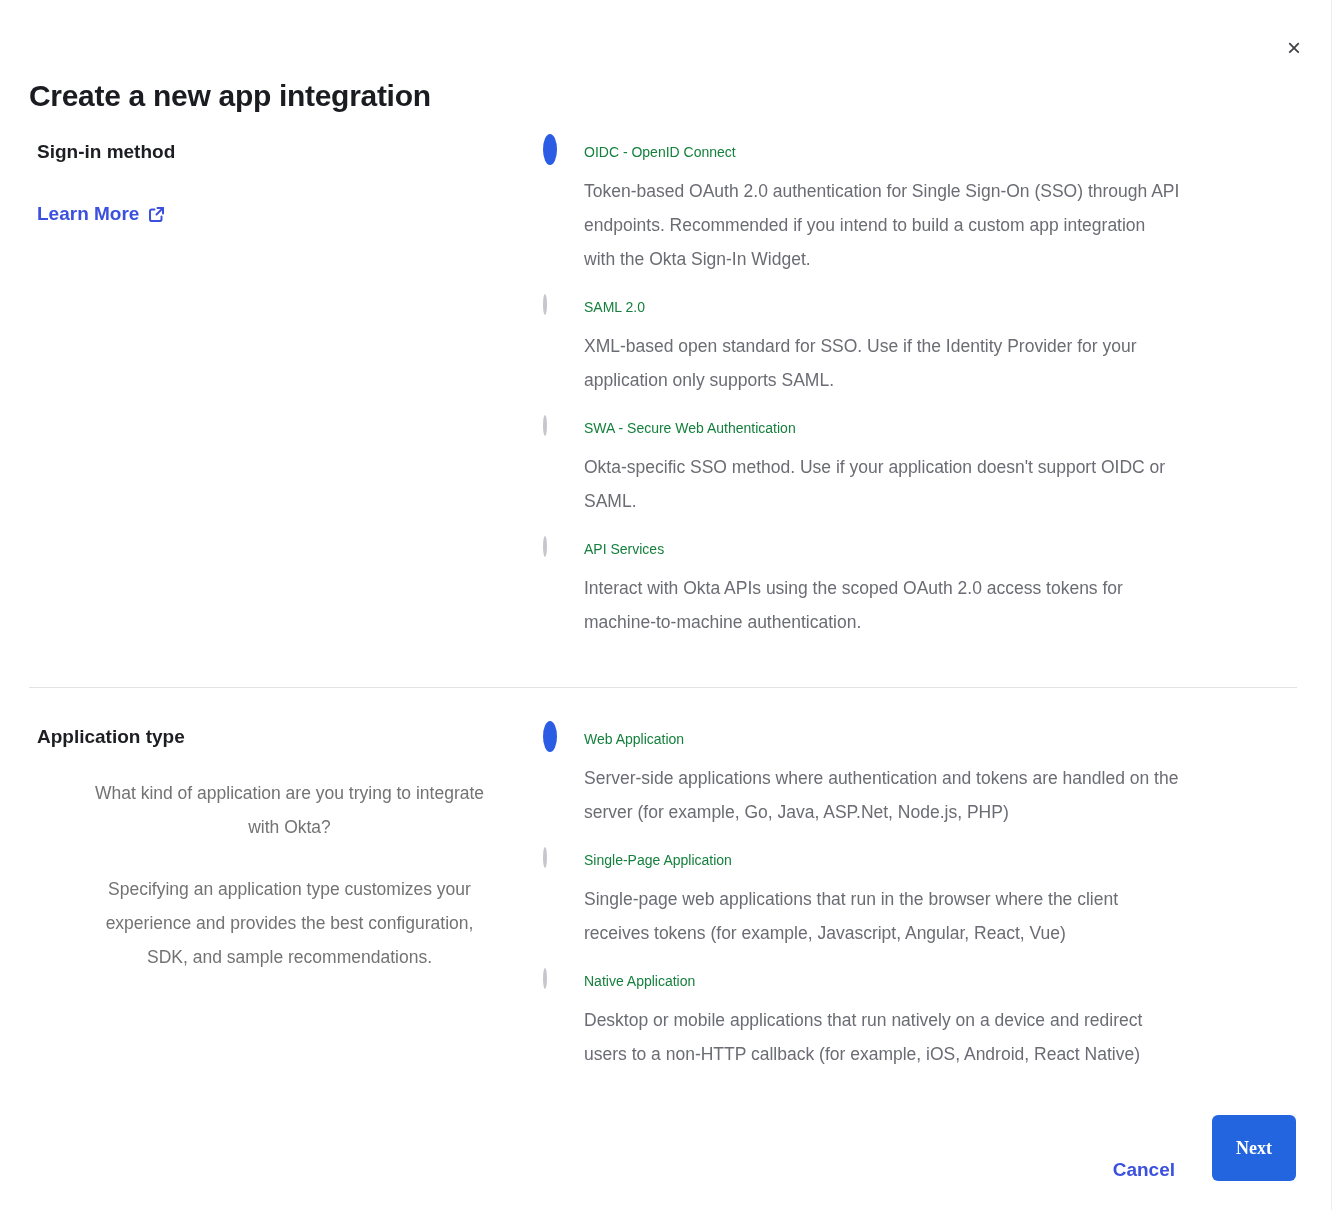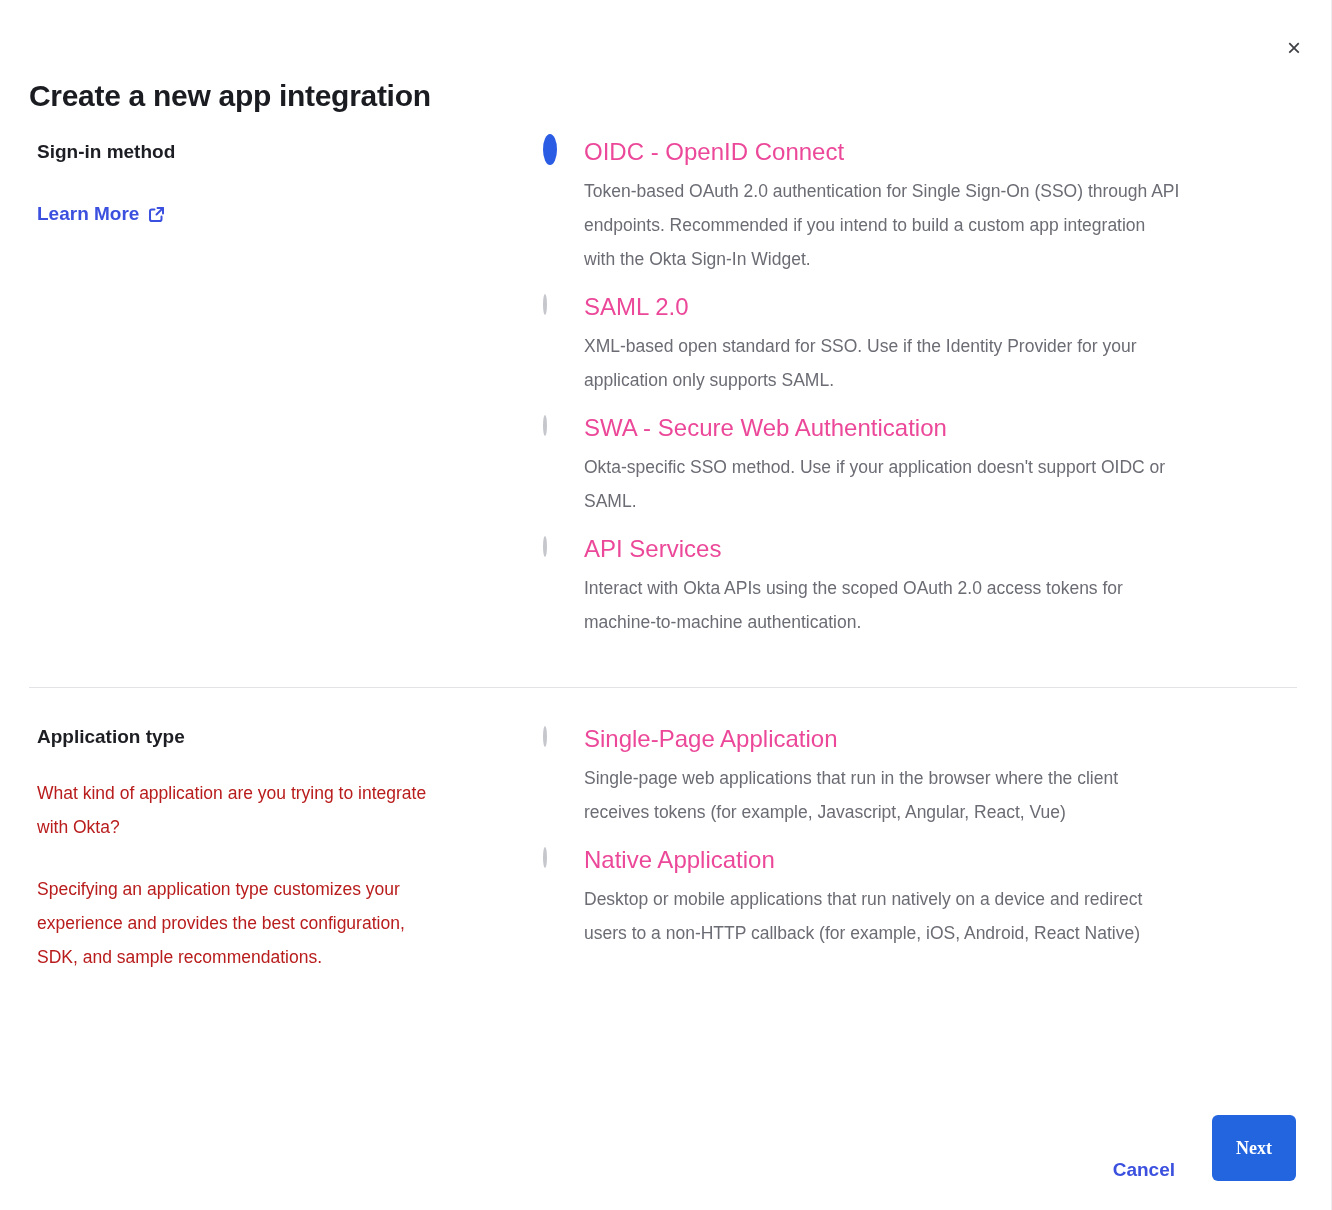--- a/index.html
+++ b/index.html
@@ -26,31 +26,31 @@
   .sec1-left  { top:141px; }
   .sec1-right { top:140px; }
   .sec2-left  { top:726px; }
   .sec2-right { top:727px; }
   .sec-heading { font-size:19px; font-weight:700; color:#1d1e23; line-height:22px; }
   .learn-more {
     margin-top:40px; display:inline-flex; align-items:center; gap:9px;
     color:#3b50de; font-size:19px; font-weight:700; cursor:pointer;
   }
   .ext-icon { width:17px; height:17px; display:inline-block; }
-  .intro { margin-top:28px; font-size:17.5px; color:#b91c1c; line-height:34px; }
+  .intro { margin-top:28px; font-size:17.5px; color:#737373; line-height:34px;text-align:center; }
   .intro + .intro { margin-top:28px; }
   .option { display:flex; margin-bottom:19px; cursor:pointer; }
   .radio-cell { width:41px; flex:none; padding-top:1px; }
   .radio {
     width:21px; height:21px; border-radius:50%; box-sizing:border-box; background:#fff;
   }
   .radio.off { border:2px solid #c6c7cd; }
   .radio.on  { border:7px solid #2a5ce4; }
   .option-label {
-    font-size:24px; color:#ec4899; line-height:24px; margin-bottom:10px; font-weight:400;
+    font-size:14px; color:#15803d; line-height:24px; margin-bottom:10px; font-weight:400;
   }
   .desc-line { font-size:17.5px; color:#6b6c74; line-height:34px; }
   .divider {
     position:absolute; left:29px; right:34px; top:687px;
     border-top:1px solid #e3e3e7; height:0;
   }
   .footer {
     position:absolute; top:1115px; right:35px;
     display:flex; align-items:flex-end;
   }
@@ -137,20 +137,28 @@
     </div>
     <div class="intro">
       <div class="desc-line" style="color:inherit">Specifying an application type customizes your</div>
       <div class="desc-line" style="color:inherit">experience and provides the best configuration,</div>
       <div class="desc-line" style="color:inherit">SDK, and sample recommendations.</div>
     </div>
   </div>
 
   <div class="col-right sec2-right">
 
+    <div class="option">
+      <div class="radio-cell"><span class="radio on"></span></div>
+      <div>
+        <div class="option-label">Web Application</div>
+        <div class="desc-line">Server-side applications where authentication and tokens are handled on the</div>
+        <div class="desc-line">server (for example, Go, Java, ASP.Net, Node.js, PHP)</div>
+      </div>
+    </div>
 
     <div class="option">
       <div class="radio-cell"><span class="radio off"></span></div>
       <div>
         <div class="option-label">Single-Page Application</div>
         <div class="desc-line">Single-page web applications that run in the browser where the client</div>
         <div class="desc-line">receives tokens (for example, Javascript, Angular, React, Vue)</div>
       </div>
     </div>
 

